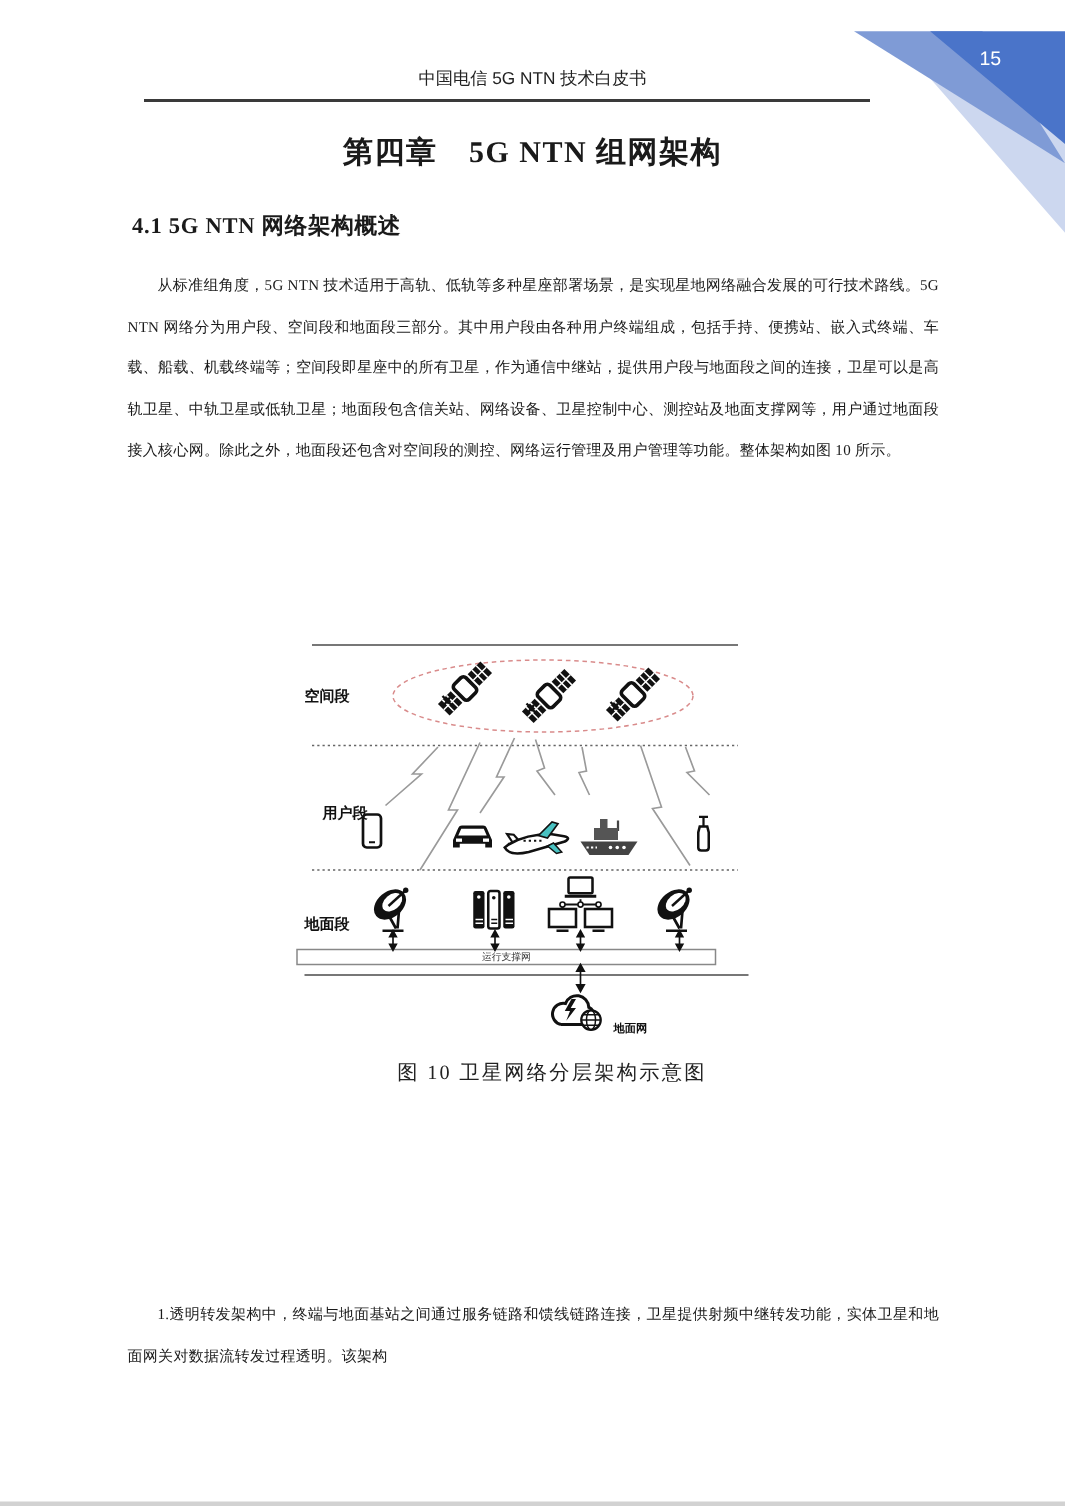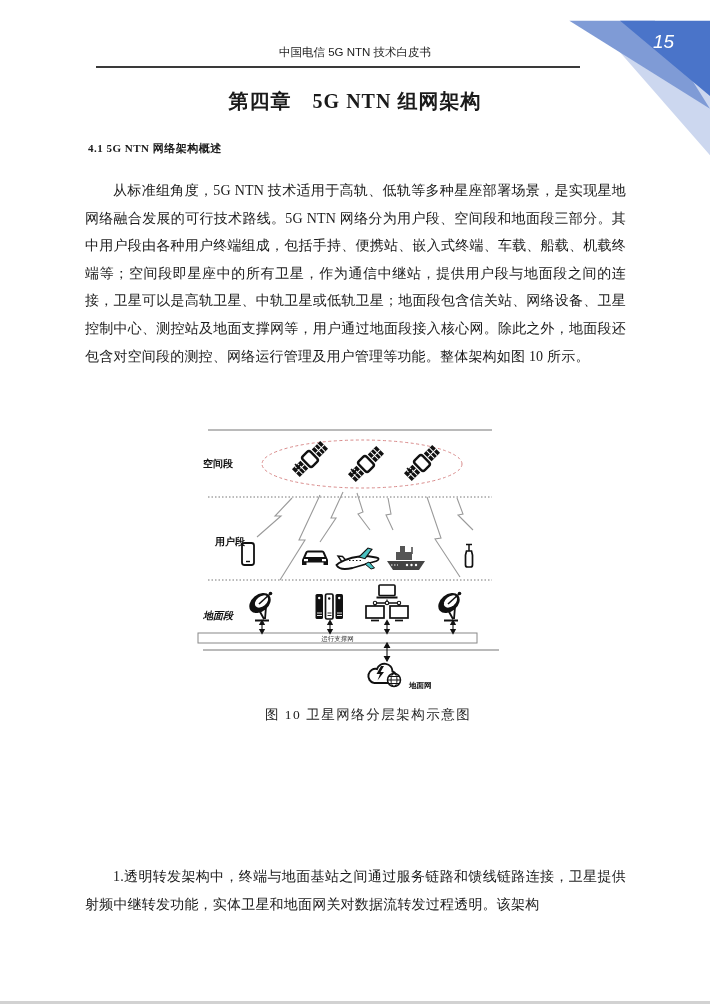--- a/index.html
+++ b/index.html
@@ -11,56 +11,56 @@
   .bottom-edge{position:absolute;left:0;right:0;bottom:0;height:3px;background:#d2d2d2;}
 
   
   .corner{position:absolute;top:0;right:0;width:145px;height:160px;pointer-events:none;}
   .corner .tri{position:absolute;inset:0;}
   .tri-light{background:#ccd7ef;clip-path:polygon(20% 14%,100% 55%,100% 97%);}
   .tri-medium{background:#7f9bd6;clip-path:polygon(3% 13%,62% 13%,100% 68%);}
   .tri-main{background:#4a74c9;clip-path:polygon(38% 13%,100% 13%,100% 60%);}
   .pagenum{
     position:absolute;left:88px;top:31px;color:#ffffff;
-    font-family:"Liberation Sans","DejaVu Sans",sans-serif;font-size:19px;font-style:italic;
+    font-family:"Liberation Sans","DejaVu Sans",sans-serif;font-size:13px;
   }
 
   
   .header-title{
     position:absolute;left:0;right:0;top:45px;text-align:center;
     font-family:"Liberation Sans","DejaVu Sans",sans-serif;font-size:11.5px;color:#222;
   }
   .header-rule{position:absolute;left:96px;top:66px;width:484px;border-top:2px solid #3a3a3a;}
 
   
   .chapter{
     position:absolute;left:0;right:0;top:88px;margin:0;text-align:center;
     font-size:20px;font-weight:700;letter-spacing:1px;
   }
   .section{
     position:absolute;left:88px;top:141px;margin:0;
-    font-size:11px;font-weight:700;letter-spacing:.5px;
+    font-size:15px;font-weight:700;letter-spacing:.5px;
   }
 
   
   .body{
     position:absolute;left:85px;width:541px;margin:0;
-    font-size:14px;line-height:27.6px;text-align:justify;text-indent:2em;
+    font-size:10px;line-height:27.6px;text-align:justify;text-indent:2em;
     letter-spacing:.2px;
   }
   .p1{top:177px;} .p2{top:737px;} .p3{top:863px;}
 
   
   .figure{position:absolute;left:195px;top:428px;width:312px;height:276px;}
   .fig-bg{position:absolute;left:0;top:0;width:312px;height:276px;}
   .fig-label{
     position:absolute;font-family:"Liberation Sans","DejaVu Sans",sans-serif;
     font-size:10px;font-weight:700;color:#111;white-space:nowrap;
   }
-  .lbl-space{left:8px;top:29px;} .lbl-user{left:20px;top:107px;} .lbl-ground{left:8px;top:181px;font-style:italic;}
+  .lbl-space{left:8px;top:29px;} .lbl-user{left:20px;top:107px;} .lbl-ground{left:8px;top:181px;}
   .fig-icon{position:absolute;}
   .support-bar-label{
     position:absolute;left:3px;top:204.5px;width:279px;height:11px;
     font-family:"Liberation Sans","DejaVu Sans",sans-serif;font-size:6.5px;color:#333;
     text-align:center;line-height:11px;
   }
   .cloud-label{
     position:absolute;left:214px;top:253px;
     font-family:"Liberation Sans","DejaVu Sans",sans-serif;font-size:7.5px;font-weight:700;color:#111;
   }

